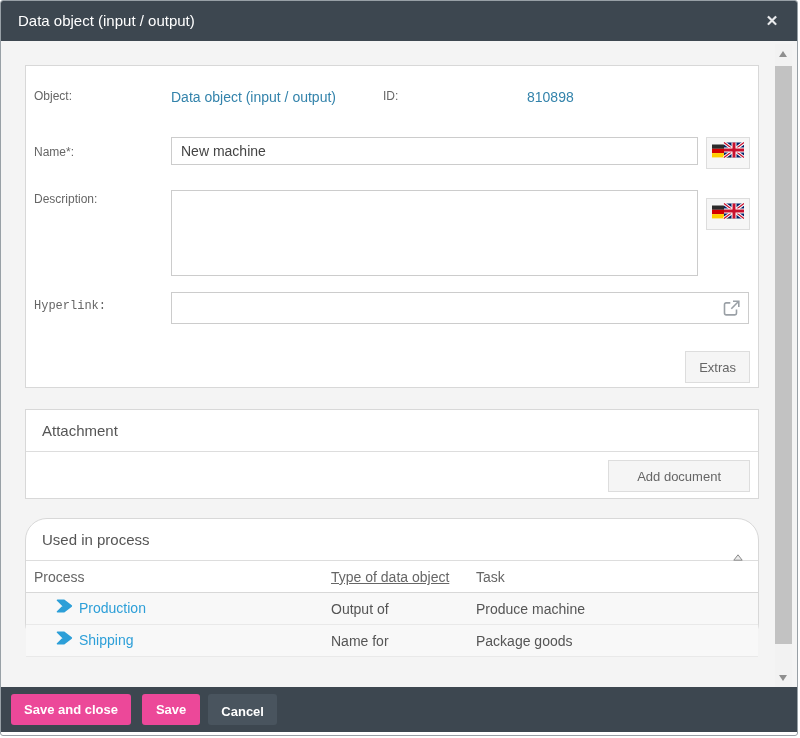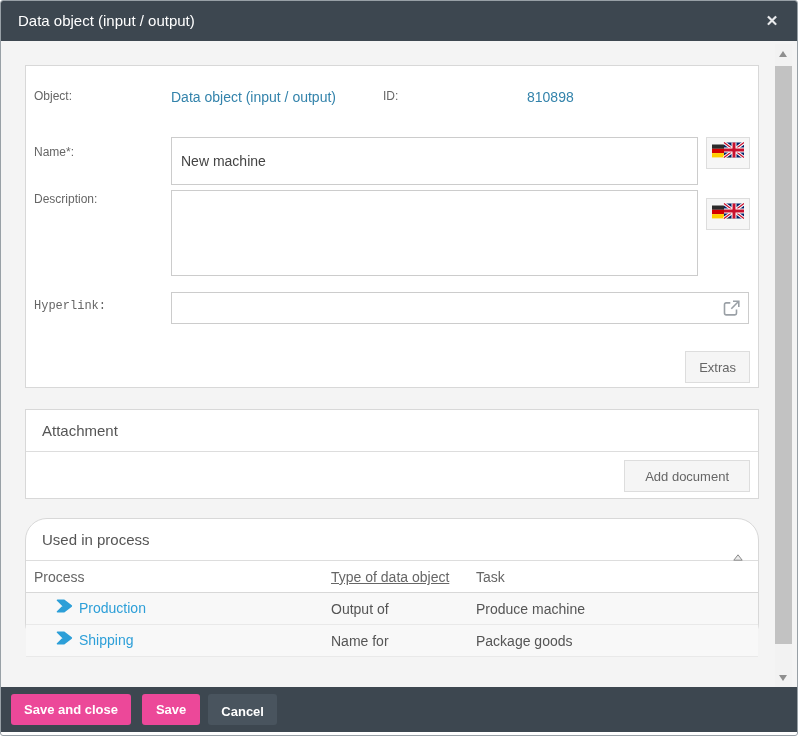--- a/index.html
+++ b/index.html
@@ -30,21 +30,21 @@
   .panel-form .lbl { position:absolute; }
   .obj-label   { left:8px;  top:23px; }
   .obj-value   { position:absolute; left:145px; top:23px; font-size:14px; color:#3383ab; }
   .id-label    { left:357px; top:23px; }
   .id-value    { position:absolute; left:501px; top:23px; font-size:14px; color:#3383ab; }
 
   .name-label  { left:8px; top:79px; }
   .text-input  { position:absolute; border:1px solid #ccc; background:#fff; outline:none;
                  font-family:"Liberation Sans", sans-serif; font-size:14px; color:#444;
                  padding:0 8px 0 9px; }
-  .name-input  { left:145px; top:71px; width:527px; height:48px; }
+  .name-input  { left:145px; top:71px; width:527px; height:28px; }
 
   .flag-btn { position:absolute; width:44px; height:32px; background:#f6f6f6;
               border:1px solid #ddd; display:flex; align-items:center; justify-content:center;
               cursor:pointer; }
   .flag-name { right:8px; top:71px; }
   .flag-desc { right:8px; top:132px; }
 
   .desc-label { left:8px; top:126px; }
   .desc-area  { position:absolute; left:145px; top:124px; width:527px; height:86px;
                 border:1px solid #ccc; resize:none; outline:none; background:#fff;
@@ -63,21 +63,21 @@
               font-family:"Liberation Sans", sans-serif; font-size:13px; cursor:pointer; }
   .extras-btn { right:8px; top:285px; height:32px; padding:0 13px; }
 
   
   .section-header { position:relative; height:42px; line-height:42px; padding-left:16px;
                     font-size:15px; color:#555; border-bottom:1px solid #ddd; }
   .collapse-icon { position:absolute; right:14px; top:17px; cursor:pointer; }
 
   .panel-attachment { top:368px; height:90px; }
   .attach-body { position:relative; height:46px; }
-  .add-doc-btn { right:8px; top:8px; height:32px; padding:0 20px; }
+  .add-doc-btn { right:8px; top:8px; height:32px; padding:0 28px; }
 
   .panel-used { top:477px; height:127px;border-radius:22px; }
   .table-header { position:relative; height:32px; border-bottom:1px solid #d8d8d8;
                   font-size:14px; color:#666; background:#fff; }
   .col { position:absolute; top:8px; }
   .col-process { left:8px; }
   .col-type    { left:305px;text-decoration:underline; }
   .col-task    { left:450px; }
 
   .trow { position:relative; height:32px; background:#f8f8f8;

